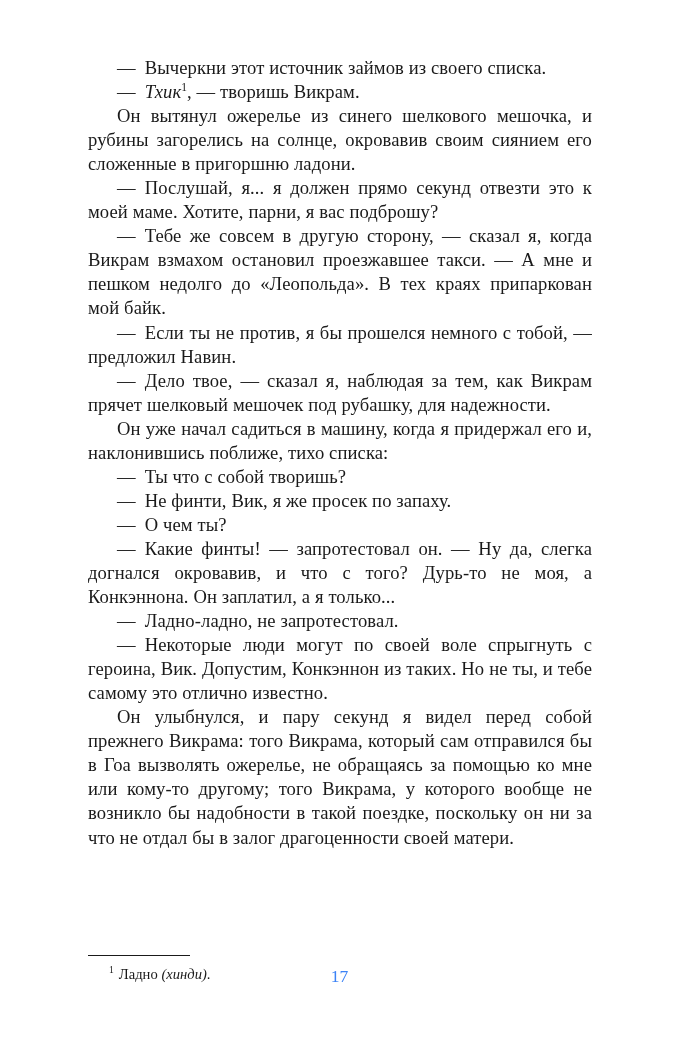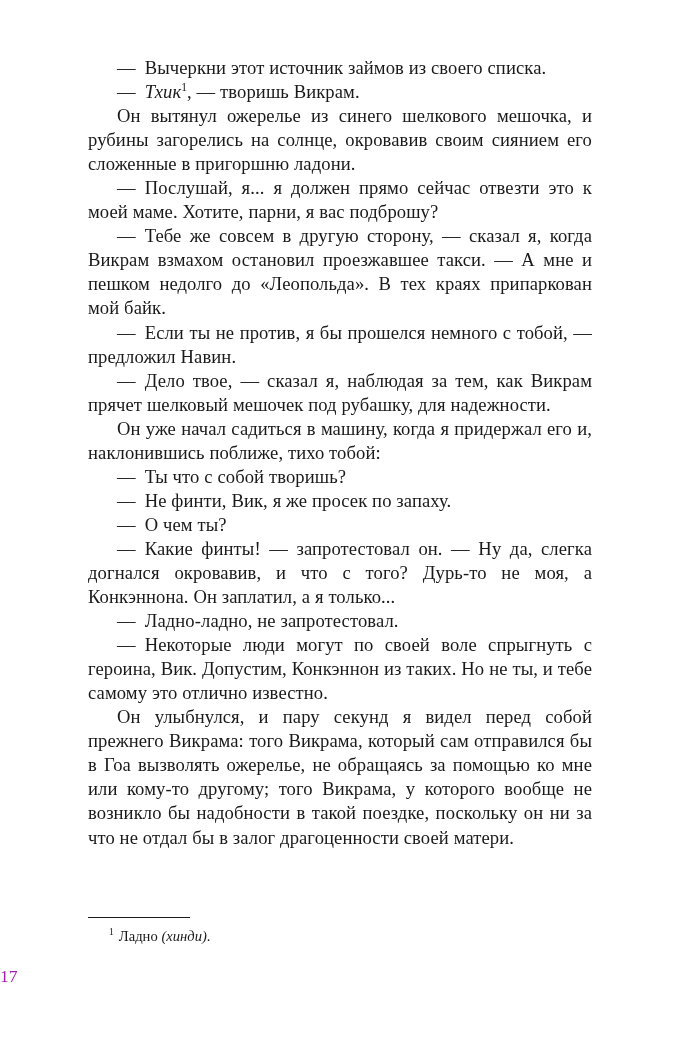--- a/index.html
+++ b/index.html
@@ -53,21 +53,21 @@
   }
   sup.fn-ref {
     font-size: 0.62em;
     line-height: 0;
     vertical-align: super;
     font-style: normal;
   }
   .footnote-area {
     position: absolute;
     left: 88px;
-    top: 917px;
+    top: 955px;
     width: 504px;
   }
   .fn-rule {
     width: 102px;
     height: 0;
     border: 0;
     border-top: 1.1px solid #1a1a1a;
     margin: 0 0 9px 0;
   }
   p.footnote {
@@ -84,48 +84,48 @@
   }
   .fn-gap {
     display: inline-block;
     width: 5px;
   }
   .folio {
     position: absolute;
     left: 0;
     right: 0;
     top: 965px;
-    text-align: left;
+    text-align: center;
     font-size: 17.5px;
     line-height: 22px;
-    color: #a21caf;
+    color: #3b82f6;
   }
 </style>
 </head>
 <body>
 
 <div class="page">
 
   <div class="text-block">
 
     <p class="para"><span class="dash">—</span><span class="dash-sp"></span><span>Вычеркни этот источник займов из своего списка.</span></p>
 
     <p class="para"><span class="dash">—</span><span class="dash-sp"></span><i>Тхик</i><sup class="fn-ref">1</sup><span>, — творишь Викрам.</span></p>
 
     <p class="para"><span>Он вытянул ожерелье из синего шелкового мешочка, и рубины загорелись на солнце, окровавив своим сиянием его сложенные в пригоршню ладони.</span></p>
 
-    <p class="para"><span class="dash">—</span><span class="dash-sp"></span><span>Послушай, я... я должен прямо сейчас отвезти это к моей маме. Хотите, парни, я вас подброшу?</span></p>
+    <p class="para"><span class="dash">—</span><span class="dash-sp"></span><span>Послушай, я... я должен прямо секунд отвезти это к моей маме. Хотите, парни, я вас подброшу?</span></p>
 
     <p class="para"><span class="dash">—</span><span class="dash-sp"></span><span>Тебе же совсем в другую сторону, — сказал я, когда Викрам взмахом остановил проезжавшее такси. — А мне и пешком недолго до «Леопольда». В тех краях припаркован мой байк.</span></p>
 
     <p class="para"><span class="dash">—</span><span class="dash-sp"></span><span>Если ты не против, я бы прошелся немного с тобой, — предложил Навин.</span></p>
 
     <p class="para"><span class="dash">—</span><span class="dash-sp"></span><span>Дело твое, — сказал я, наблюдая за тем, как Викрам прячет шелковый мешочек под рубашку, для надежности.</span></p>
 
-    <p class="para"><span>Он уже начал садиться в машину, когда я придержал его и, наклонившись поближе, тихо тобой:</span></p>
+    <p class="para"><span>Он уже начал садиться в машину, когда я придержал его и, наклонившись поближе, тихо списка:</span></p>
 
     <p class="para last-line-flush"><span class="dash">—</span><span class="dash-sp"></span><span>Ты что с собой творишь?</span></p>
 
     <p class="para last-line-flush"><span class="dash">—</span><span class="dash-sp"></span><span>Не финти, Вик, я же просек по запаху.</span></p>
 
     <p class="para last-line-flush"><span class="dash">—</span><span class="dash-sp"></span><span>О чем ты?</span></p>
 
     <p class="para"><span class="dash">—</span><span class="dash-sp"></span><span>Какие финты! — запротестовал он. — Ну да, слегка догнался окровавив, и что с того? Дурь-то не моя, а Конкэннона. Он заплатил, а я только...</span></p>
 
     <p class="para last-line-flush"><span class="dash">—</span><span class="dash-sp"></span><span>Ладно-ладно, не запротестовал.</span></p>

